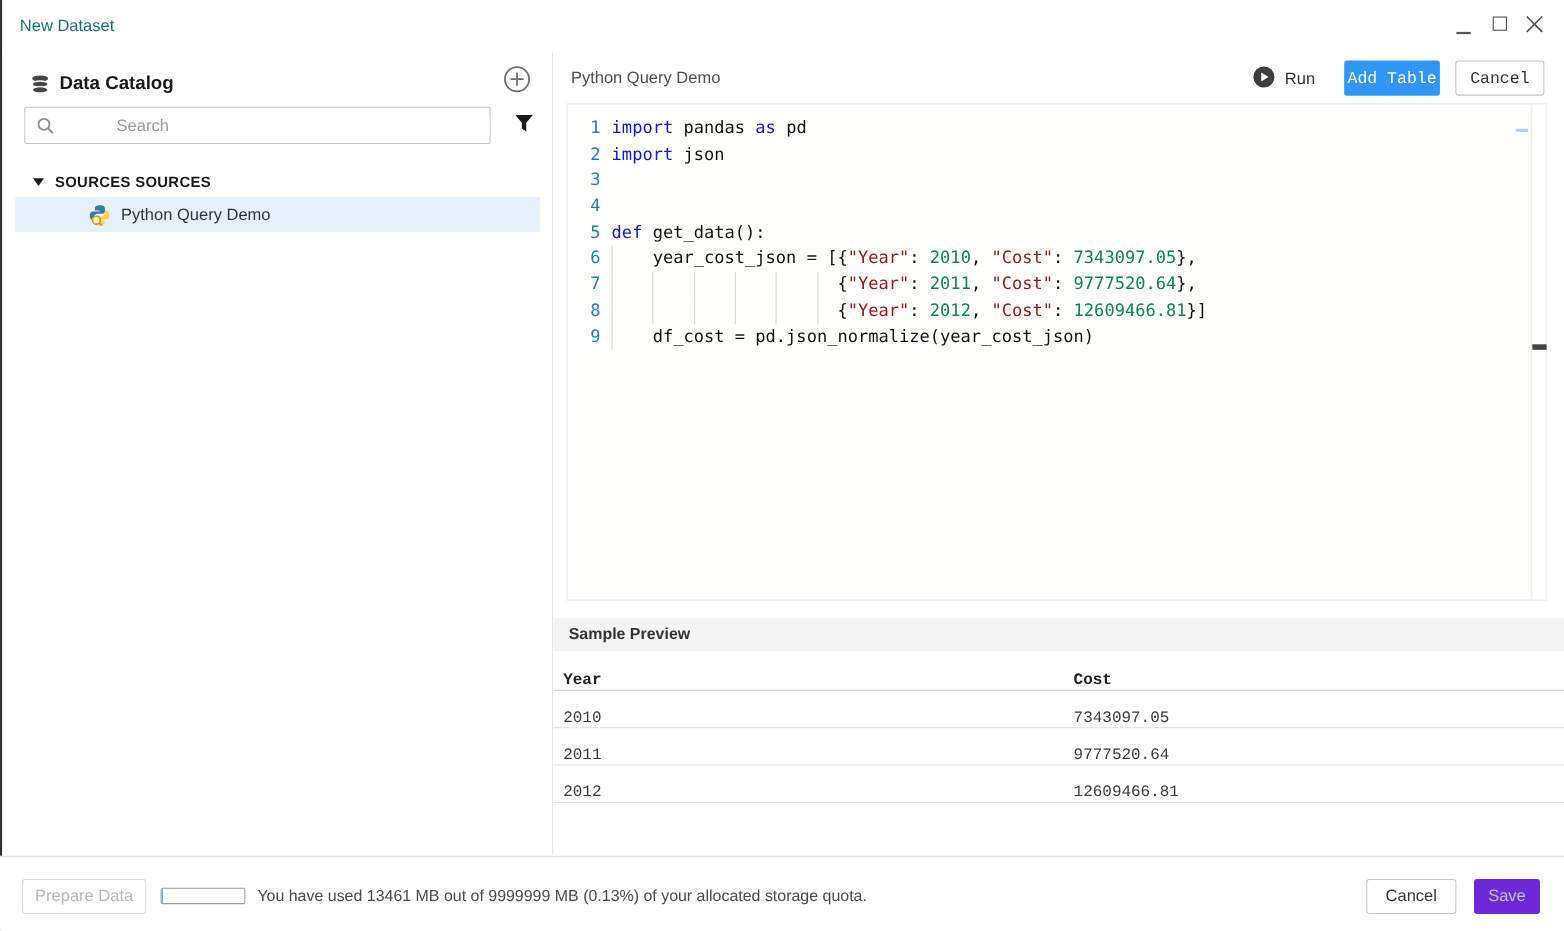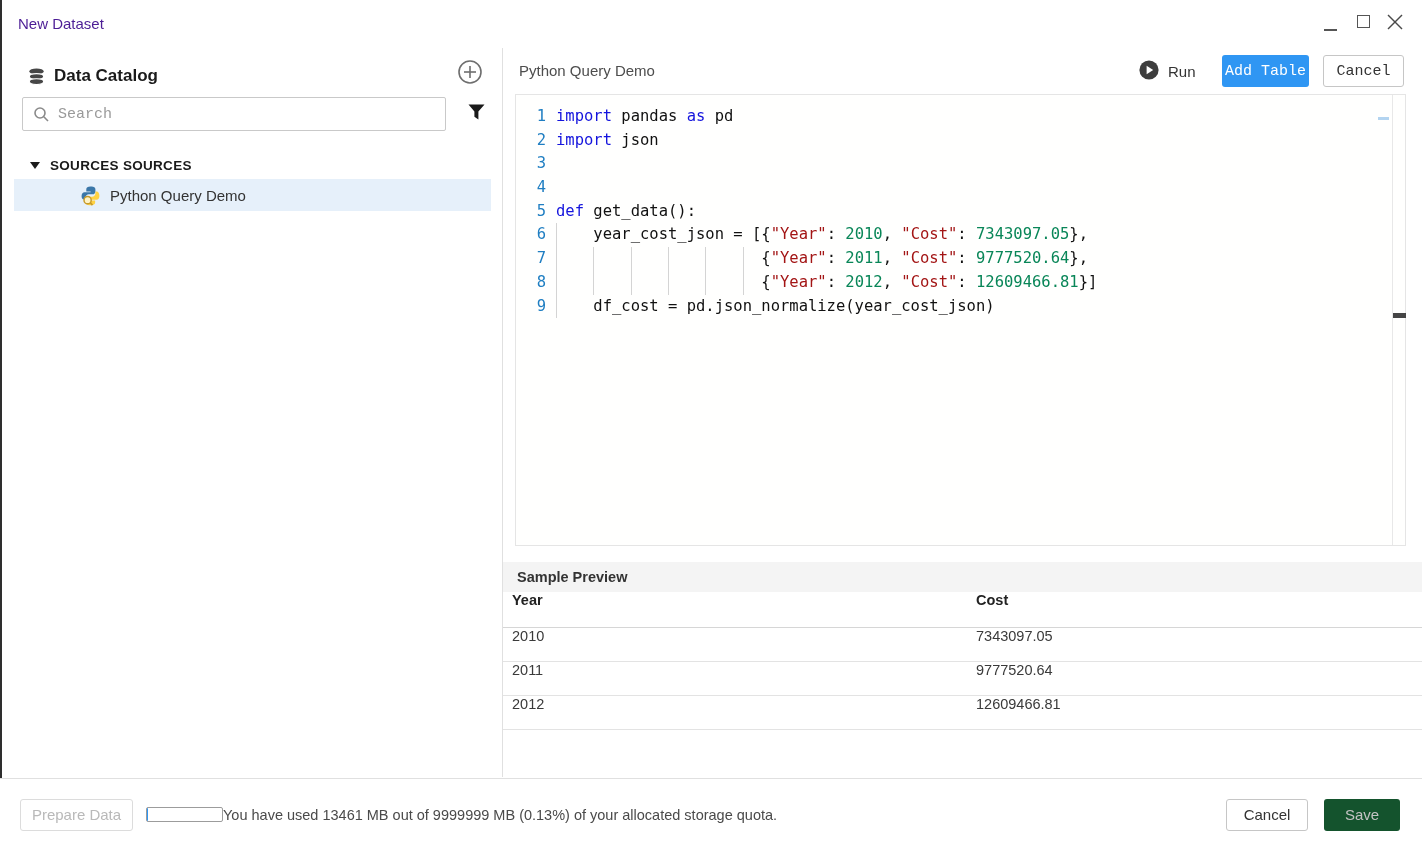--- a/index.html
+++ b/index.html
@@ -2,34 +2,34 @@
 <html style="--accent: #2f96f3; --selection-bg: #e6f0fa; --tok-kw: #1414dd; --tok-str: #a31515; --tok-num: #098658; --line-number: #1f7ec2;"><head>
 <meta charset="utf-8">
 <style>
   * { margin:0; padding:0; box-sizing:border-box; }
   body { background:#fff; font-family:"Liberation Sans", sans-serif; }
   .window { position:relative; width:1422px; height:846px; background:#fff; overflow:hidden; }
   .left-edge { position:absolute; left:0; top:0; width:2px; height:846px; background:#2e2e2e; }
 
   
   .titlebar { position:absolute; left:2px; top:0; width:1420px; height:48px; background:#fff; }
-  .win-title { position:absolute; left:16px; top:15px; font-size:15px; color:#4c1d95; }
+  .win-title { position:absolute; left:16px; top:15px; font-size:15px; color:#0f766e; }
   .win-btn { position:absolute; top:8px; width:28px; height:28px; background:none; border:none; cursor:pointer; }
   .btn-min { left:1314px; } .btn-max { left:1347px; } .btn-close { left:1379px; }
   .glyph-min { position:absolute; left:8px; top:21px; width:13px; height:2px; background:#555; }
   .glyph-max { position:absolute; left:8px; top:7px; width:13px; height:13px; border:1.3px solid #555; background:#fff; }
 
   
   .sidebar { position:absolute; left:2px; top:48px; width:501px; height:729px; border-right:1px solid #e0e0e0; background:#fff; }
   .catalog-header { position:absolute; left:26px; top:10px; height:36px; display:flex; align-items:center; }
   .catalog-title { font-size:17px; font-weight:bold; color:#1a1a1a; margin-left:9px; }
   .plus-btn { position:absolute; right:17px; top:10px; width:30px; height:30px; background:none; border:none; cursor:pointer; }
   .search-wrap { position:absolute; left:20px; top:49px; width:424px; height:34px; border:1px solid #c9c9c9; border-radius:2px; display:flex; align-items:center; background:#fff; }
   .search-wrap .mag { margin-left:10px; flex:none; }
-  .search-input { border:none; outline:none; width:100%; font-size:15px; color:#be185d; padding-left:8px; font-family:Liberation Mono, monospace; }
+  .search-input { border:none; outline:none; width:100%; font-size:15px; color:#be185d; padding-left:8px; font-family:Liberation Sans, sans-serif;margin-left:48px; }
   .search-input::placeholder { color:#9a9a9a; }
   .filter-btn { position:absolute; right:14px; top:55px; width:24px; height:24px; background:none; border:none; cursor:pointer; }
   .section-header { position:absolute; left:28px; top:103px; height:28px; display:flex; align-items:center; gap:10px; cursor:pointer; }
   .caret-down { width:0; height:0; border-left:5px solid transparent; border-right:5px solid transparent; border-top:7px solid #1c1c1c; }
   .section-label { font-size:13.5px; font-weight:bold; letter-spacing:.3px; color:#1a1a1a; }
   .tree-item { position:absolute; left:12px; top:131px; width:477px; height:32px; background:var(--selection-bg); display:flex; align-items:center; padding-left:66px; gap:9px; cursor:pointer; }
   .tree-item-label { font-size:15px; color:#333; }
 
   
   .main { position:absolute; left:503px; top:48px; width:919px; height:729px; background:#fff; }
@@ -52,35 +52,35 @@
   .tok-num { color:var(--tok-num); }
   .indent-guide { position:absolute; top:0; bottom:0; width:1px; background:#d4d4d4; }
   .scroll-col { position:absolute; right:0; top:0; bottom:0; width:13px; border-left:1px solid #e8e8e8; background:#fffffe; }
   .scroll-thumb { position:absolute; left:0; top:218px; width:13px; height:5px; background:#454545; cursor:pointer; }
   .overview-mark { position:absolute; right:16px; top:22px; width:11px; height:3px; background:#b3d4f0; }
 
   
   .preview-bar { position:absolute; left:0; top:514px; width:919px; height:30px; background:#f4f4f4; display:flex; align-items:center; padding-left:14px; }
   .preview-title { font-size:14.5px; font-weight:bold; color:#333; }
   .preview-table { position:absolute; left:0; top:544px; width:919px; }
-  .p-row { display:flex; align-items:flex-start; height:34px; border-bottom:1px solid #e3e3e3; font-size:14.5px; color:#3a3a3a; }
+  .p-row { display:flex; align-items:flex-end; height:34px; border-bottom:1px solid #e3e3e3; font-size:14.5px; color:#3a3a3a;font-family:Liberation Mono, monospace; }
   .p-row.header { height:36px; font-weight:bold; color:#222; border-bottom:1px solid #d6d6d6; }
   .cell-year { width:473px; padding-left:9px; }
   .cell-cost { flex:1; }
 
   
   .footer { position:absolute; left:0; top:778px; width:1422px; height:68px; border-top:1px solid #e0e0e0; background:#fff;
             display:flex; align-items:center; padding:4px 22px 0 20px; }
   .btn-prepare { width:113px; height:32px; background:#fff; border:1px solid #dcdcdc; border-radius:3px; color:#b9b9b9; font-size:15px; }
   .progress { margin-left:13px; width:77px; height:15px; border:1px solid #9c9c9c; border-radius:2px; background:#fff; overflow:hidden; }
   .progress-fill { height:100%; background:var(--accent); width:0; }
-  .quota { font-size:14.5px; color:#4a4a4a; }
+  .quota { margin-left:11px; font-size:14.5px; color:#4a4a4a; }
   .spacer { flex:1; }
   .btn-ftr-cancel { width:82px; height:32px; background:#fff; border:1px solid #c6c6c6; border-radius:3px; color:#333; font-size:15px; }
-  .btn-save { margin-left:16px; width:76px; height:32px; background:#14532d; border:none; border-radius:3px; color:#c3c3c3; font-size:15px; }
+  .btn-save { margin-left:16px; width:60px; height:32px; background:#6d28d9; border:none; border-radius:3px; color:#c3c3c3; font-size:15px; }
 </style>
 </head>
 <body>
 
 <div class="window">
   <div class="left-edge"></div>
 
   <div class="titlebar">
     <span class="win-title">New Dataset</span>
     <button class="win-btn btn-min">

